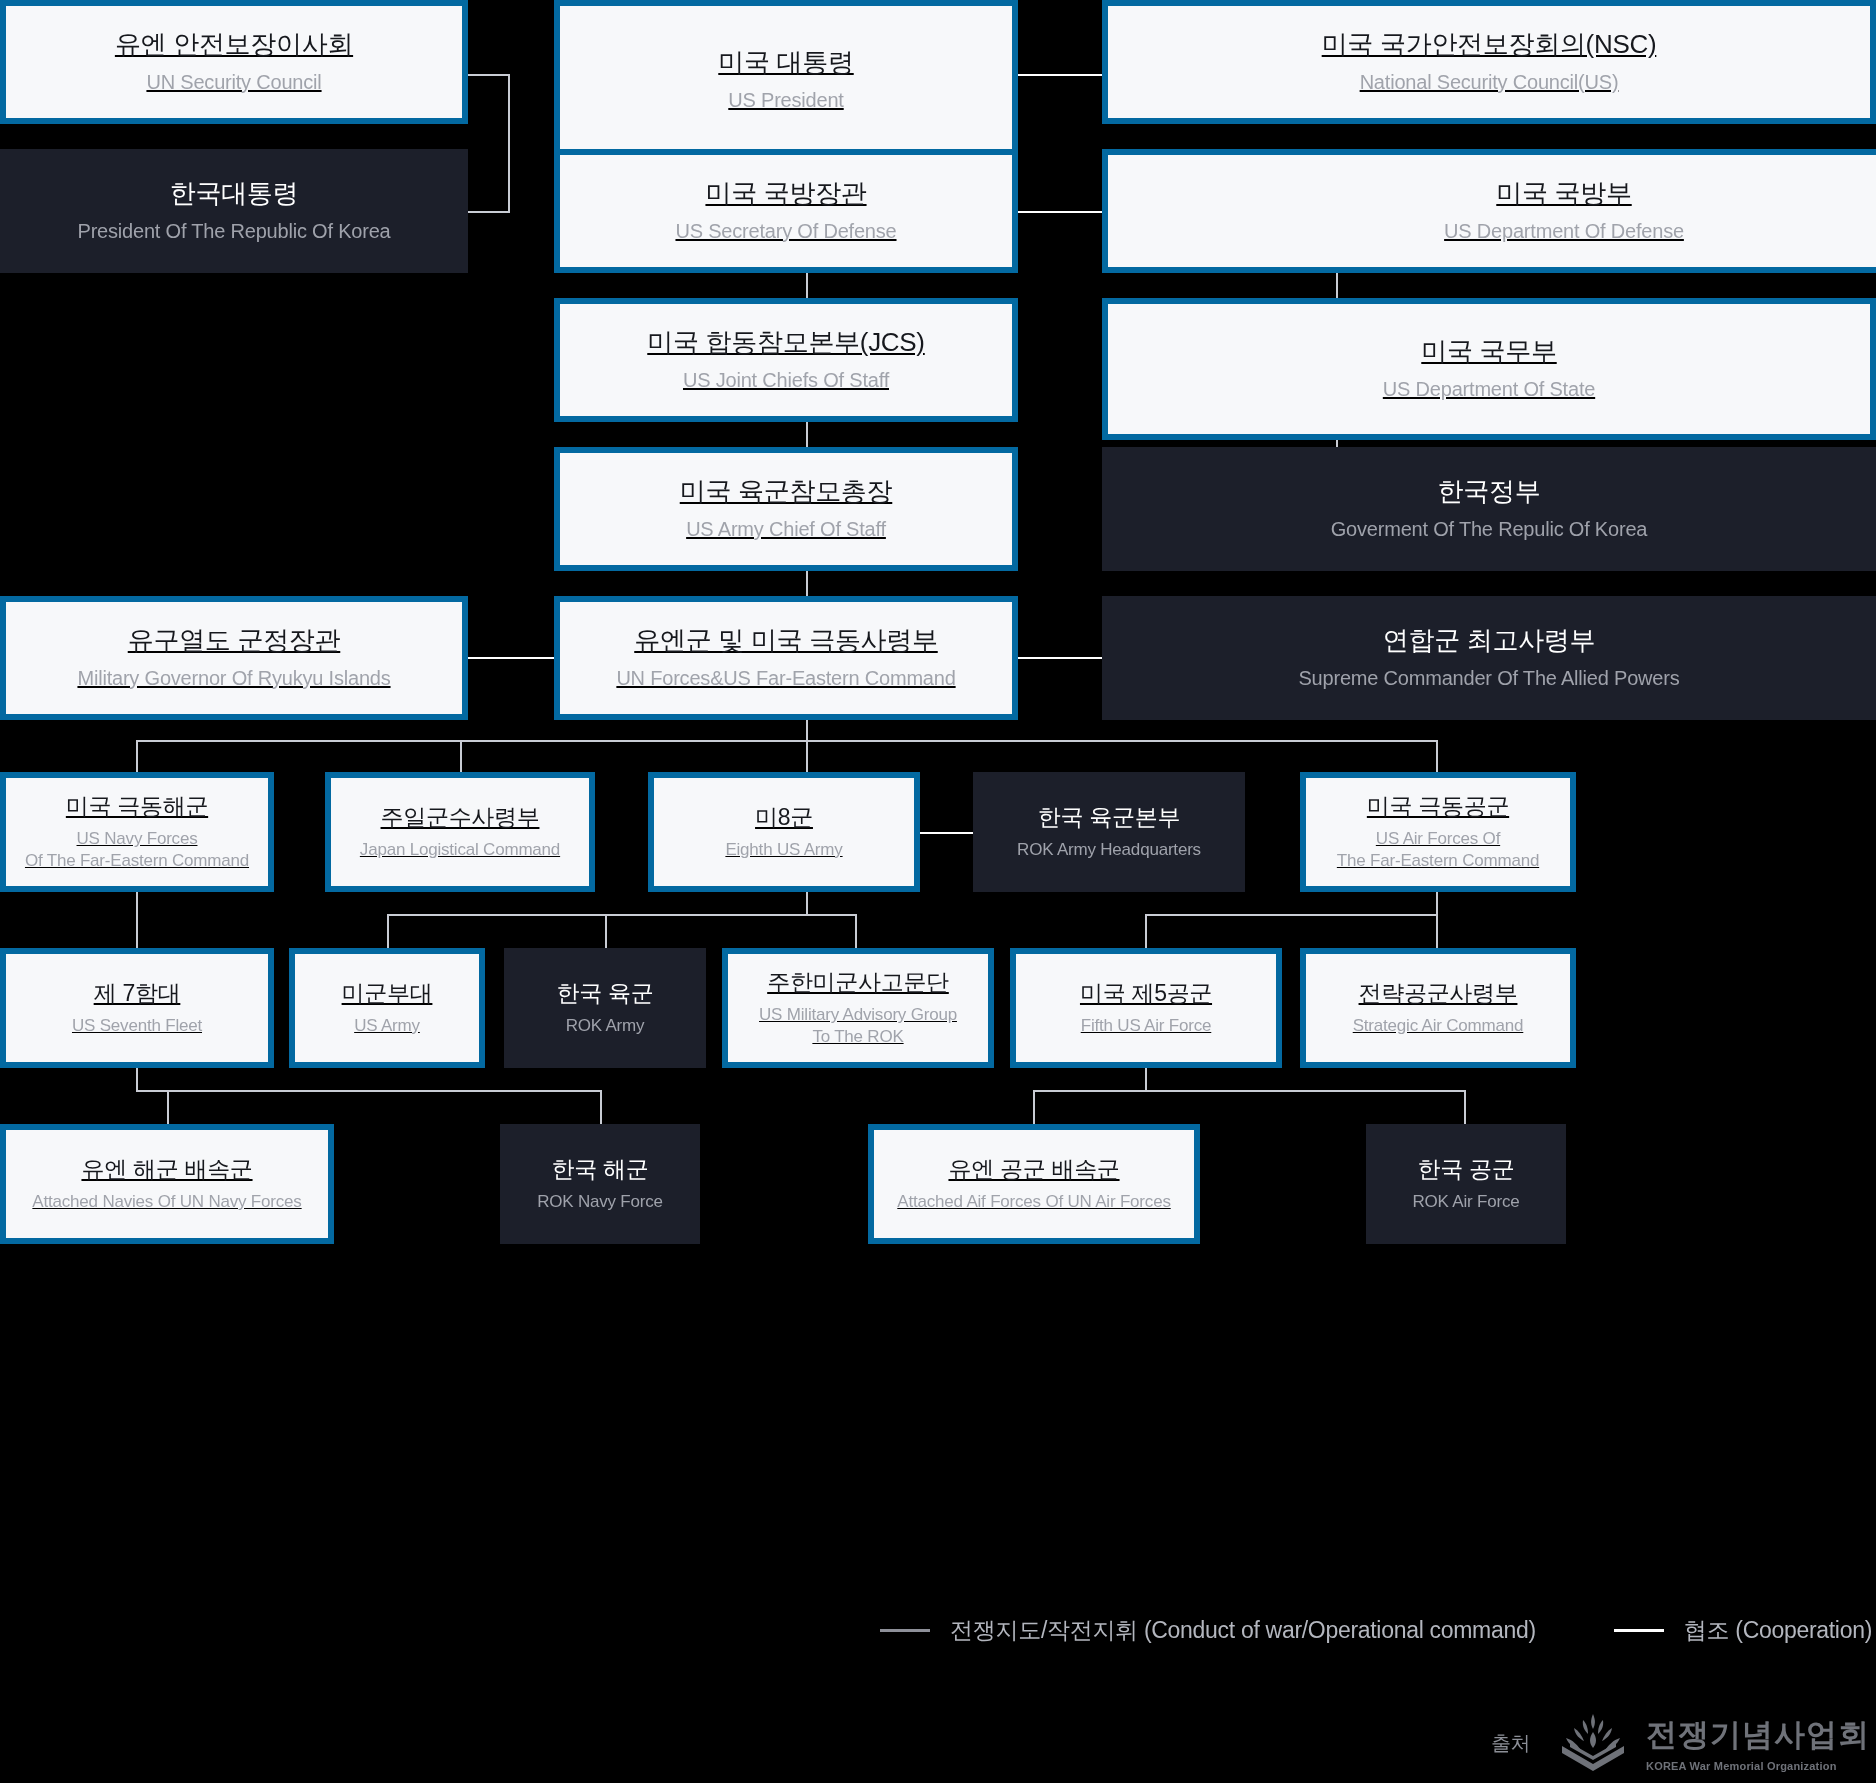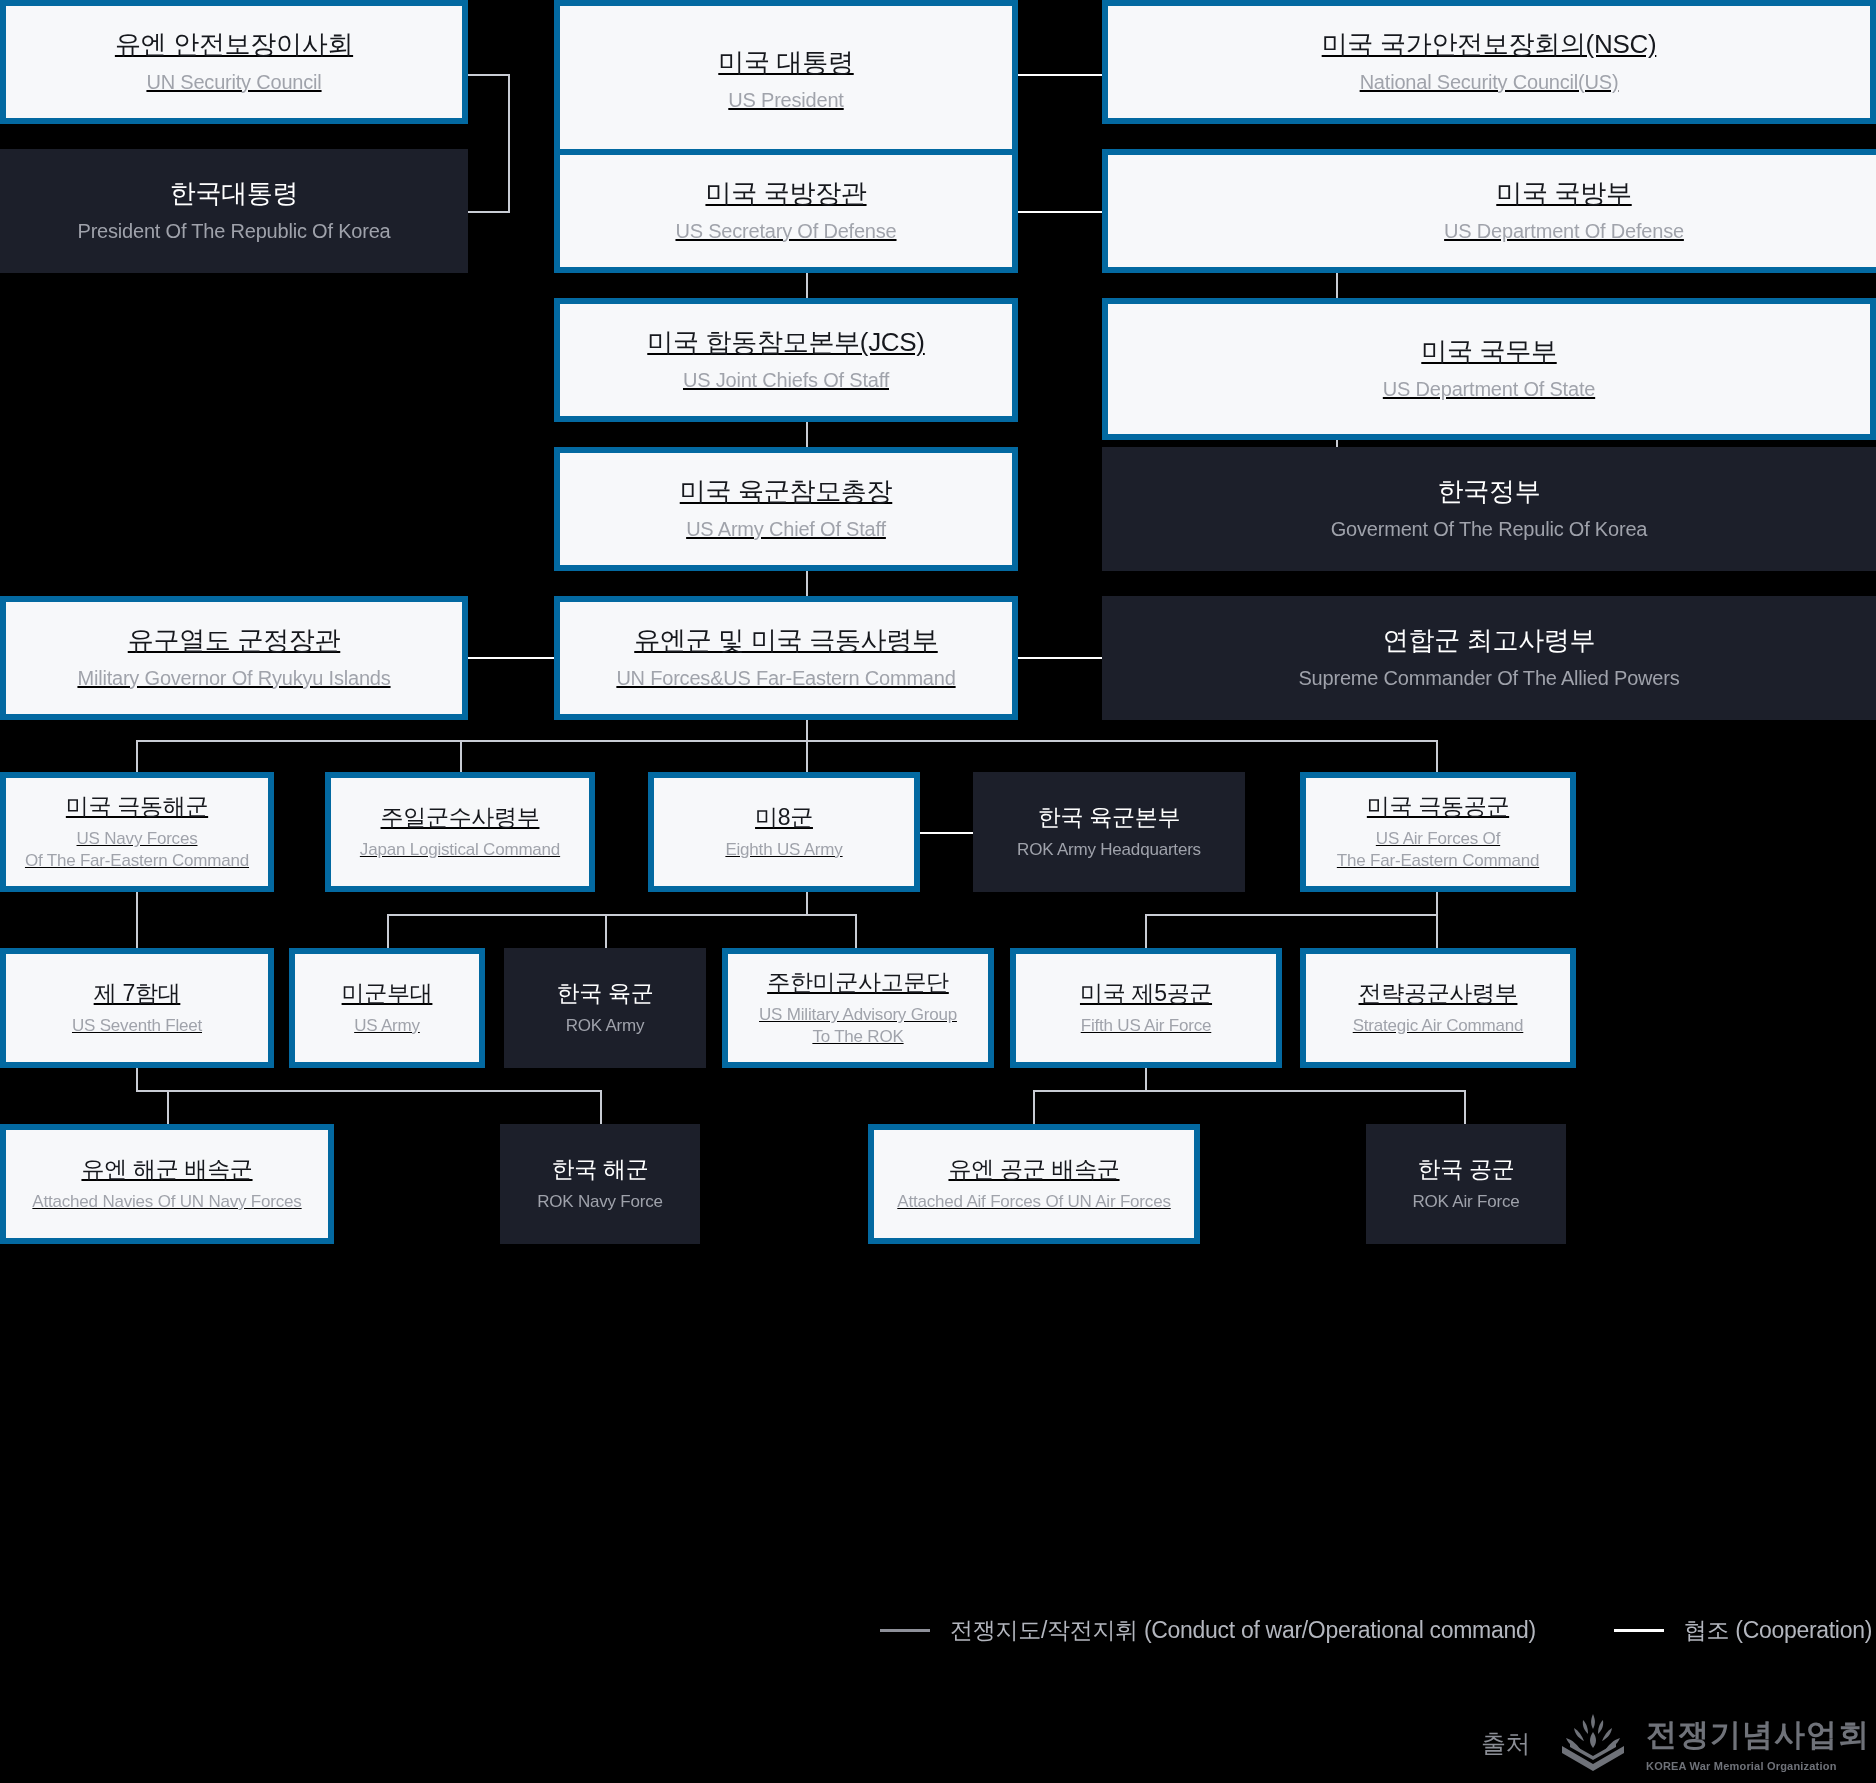--- a/index.html
+++ b/index.html
@@ -103,21 +103,21 @@
   #footer {
     position: absolute;
     right: 6px;
     top: 1712px;
     display: flex;
     align-items: center;
     gap: 26px;
   }
   #footer .src {
     color: #8c8f97;
-    font-size: 25px;
+    font-size: 20px;
     letter-spacing: -0.5px;
   }
   #logo-wrap { display: flex; align-items: center; gap: 16px; }
   #logo-mark { width: 74px; height: 62px; }
   #logo-text { display: flex; flex-direction: column; gap: 4px; }
   #logo-text .l1 {
     color: #6f7279;
     font-size: 31px;
     font-weight: 700;
     letter-spacing: 1px;

